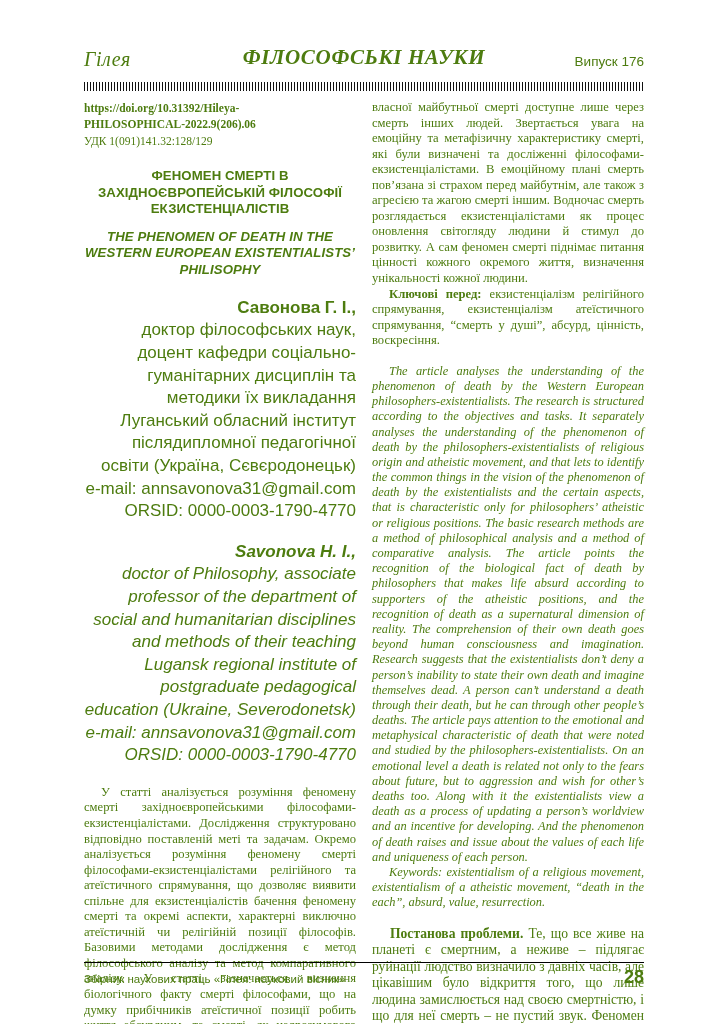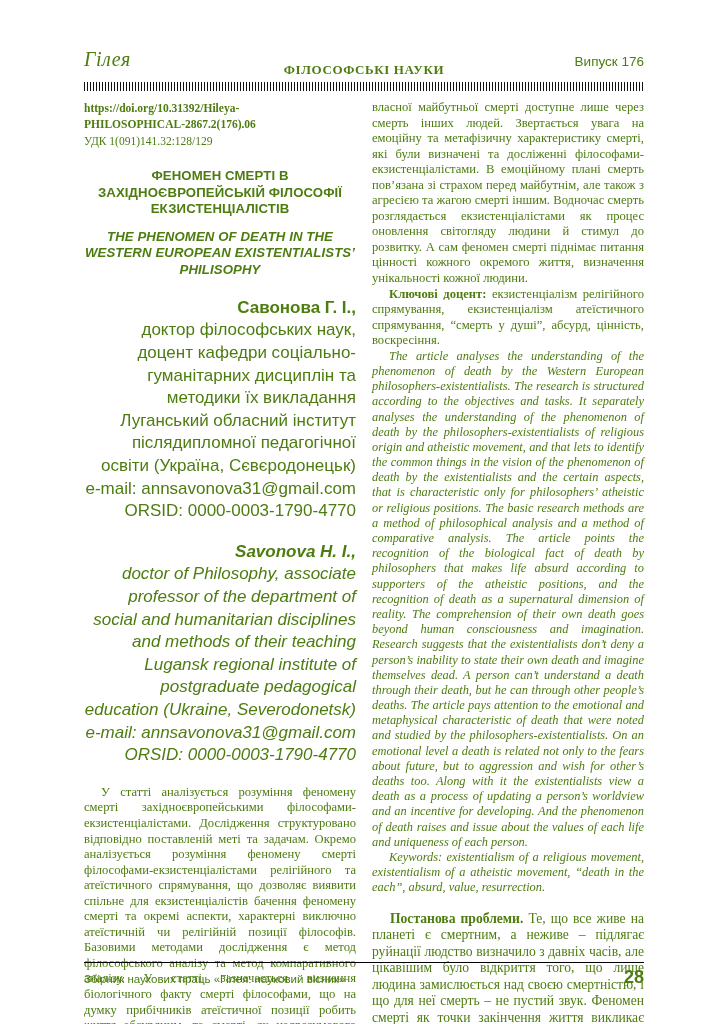--- a/index.html
+++ b/index.html
@@ -31,27 +31,28 @@
   .masthead {
     font-family: "Liberation Serif", serif;
     font-style: italic;
     font-size: 20px;
     letter-spacing: 0.5px;
     white-space: nowrap;
   }
   .head-center {
     font-family: "Liberation Serif", serif;
     font-weight: bold;
-    font-size: 13px;
+    font-size: 21px;
     letter-spacing: 0.6px;
     white-space: nowrap;
     position: absolute;
     left: 50%;
     transform: translateX(-50%);
-    bottom: 0;
+    bottom: 8px;
+    font-style: italic;
   }
   .head-right {
     font-family: "Liberation Sans", sans-serif;
     font-size: 13.5px;
     white-space: nowrap;
   }
   .head-rule {
     position: absolute;
     left: 84px;
     top: 82px;
@@ -145,21 +146,21 @@
   }
   .kw-ua b { font-weight: bold; }
 
   .abs-en {
     font-family: "Liberation Serif", serif;
     font-style: italic;
     font-size: 12.4px;
     line-height: 1.225;
     text-align: justify;
     text-indent: 17px;
-    margin: 0 0 0 0;
+    margin: 15px 0 0 0;
   }
   .kw-en {
     font-family: "Liberation Serif", serif;
     font-style: italic;
     font-size: 12.4px;
     line-height: 1.225;
     text-align: justify;
     text-indent: 17px;
     margin: 0;
   }
@@ -211,21 +212,21 @@
     <div class="masthead">Гілея</div>
     <div class="head-center">ФІЛОСОФСЬКІ НАУКИ</div>
     <div class="head-right">Випуск 176</div>
   </div>
   <div class="head-rule"></div>
 
   <div class="col col-left">
 
     <div class="ident">
       <div>https://doi.org/10.31392/Hileya-</div>
-      <div>PHILOSOPHICAL-2867.2(176).06</div>
+      <div>PHILOSOPHICAL-2022.9(206).06</div>
       <div class="udc">УДК 1(091)141.32:128/129</div>
     </div>
 
     <h1 class="title-ua">ФЕНОМЕН СМЕРТІ В ЗАХІДНОЄВРОПЕЙСЬКІЙ ФІЛОСОФІЇ ЕКЗИСТЕНЦІАЛІСТІВ</h1>
     <h2 class="title-en">THE PHENOMEN OF DEATH IN THE WESTERN EUROPEAN EXISTENTIALISTS’ PHILISOPHY</h2>
 
     <div class="author-block ua">
       <span class="author-name">Савонова Г. І.,</span>
       <span class="author-lines">доктор філософських наук, доцент кафедри соціально-гуманітарних дисциплін та методики їх викладання Луганський обласний інститут післядипломної педагогічної освіти (Україна, Сєвєродонецьк)</span>
       <span class="author-lines">e-mail: annsavonova31@gmail.com</span>
@@ -240,21 +241,21 @@
     </div>
 
     <p class="abs-ua">У статті аналізується розуміння феномену смерті західноєвропейськими філософами-екзистенціалістами. Дослідження структуровано відповідно поставленій меті та задачам. Окремо аналізується розуміння феномену смерті філософами-екзистенціалістами релігійного та атеїстичного спрямування, що дозволяє виявити спільне для екзистенціалістів бачення феномену смерті та окремі аспекти, характерні виключно атеїстичній чи релігійній позиції філософів. Базовими методами дослідження є метод філософського аналізу та метод компаративного аналізу. У статті зазначається визнання біологічного факту смерті філософами, що на думку прибічників атеїстичної позиції робить життя абсурдним, та смерті, як надрозумового виміру реальності. Осмислення власної смерті виходить за межі свідомості та уяви людини. Зазначається, що екзистенціалісти не заперечують неспроможність людини констатувати власну смерть, а також уявити себе мертвим. Досвід власної смерті не доступний людині, а розуміння</p>
 
   </div>
 
   <div class="col col-right">
 
     <p class="abs-ua cont">власної майбутньої смерті доступне лише через смерть інших людей. Звертається увага на емоційну та метафізичну характеристику смерті, які були визначені та досліженні філософами-екзистенціалістами. В емоційному плані смерть пов’язана зі страхом перед майбутнім, але також з агресією та жагою смерті іншим. Водночас смерть розглядається екзистенціалістами як процес оновлення світогляду людини й стимул до розвитку. А сам феномен смерті піднімає питання цінності кожного окремого життя, визначення унікальності кожної людини.</p>
 
-    <p class="kw-ua"><b>Ключові доцент:</b> <span>екзистенціалізм релігійного спрямування, екзистенціалізм атеїстичного спрямування, “смерть у душі”, абсурд, цінність, воскресіння.</span></p>
+    <p class="kw-ua"><b>Ключові перед:</b> <span>екзистенціалізм релігійного спрямування, екзистенціалізм атеїстичного спрямування, “смерть у душі”, абсурд, цінність, воскресіння.</span></p>
 
     <p class="abs-en">The article analyses the understanding of the phenomenon of death by the Western European philosophers-existentialists. The research is structured according to the objectives and tasks. It separately analyses the understanding of the phenomenon of death by the philosophers-existentialists of religious origin and atheistic movement, and that lets to identify the common things in the vision of the phenomenon of death by the existentialists and the certain aspects, that is characteristic only for philosophers’ atheistic or religious positions. The basic research methods are a method of philosophical analysis and a method of comparative analysis. The article points the recognition of the biological fact of death by philosophers that makes life absurd according to supporters of the atheistic positions, and the recognition of death as a supernatural dimension of reality. The comprehension of their own death goes beyond human consciousness and imagination. Research suggests that the existentialists don’t deny a person’s inability to state their own death and imagine themselves dead. A person can’t understand a death through their death, but he can through other people’s deaths. The article pays attention to the emotional and metaphysical characteristic of death that were noted and studied by the philosophers-existentialists. On an emotional level a death is related not only to the fears about future, but to aggression and wish for other’s deaths too. Along with it the existentialists view a death as a process of updating a person’s worldview and an incentive for developing. And the phenomenon of death raises and issue about the values of each life and uniqueness of each person.</p>
 
     <p class="kw-en"><span>Keywords:</span> <span>existentialism of a religious movement, existentialism of a atheistic movement, “death in the each”, absurd, value, resurrection.</span></p>
 
     <p class="body-p"><b>Постанова проблеми.</b> <span>Те, що все живе на планеті є смертним, а неживе – підлягає руйнації людство визначило з давніх часів, але цікавішим було відкриття того, що лише людина замислюється над своєю смертністю, і що для неї смерть – не пустий звук. Феномен смерті як точки закінчення життя викликає різні почуття в людей: від страху перед власною смертю до радості від смерті ворога, хоча, мабуть, саме страх власної смерті стимулював філософів міркувати з питання відсутності самоконстатації смерті, а тому і відсутності смерті як такої для померлого, а представників релігій міркувати щодо потойбічного життя для людської частини – душі, духа, розуму, свідомості. Страх смерті стимулює віру в запропоновані релігією заспокійливі обіцянки</span></p>
 
   </div>
 
   <div class="foot-rule"></div>

